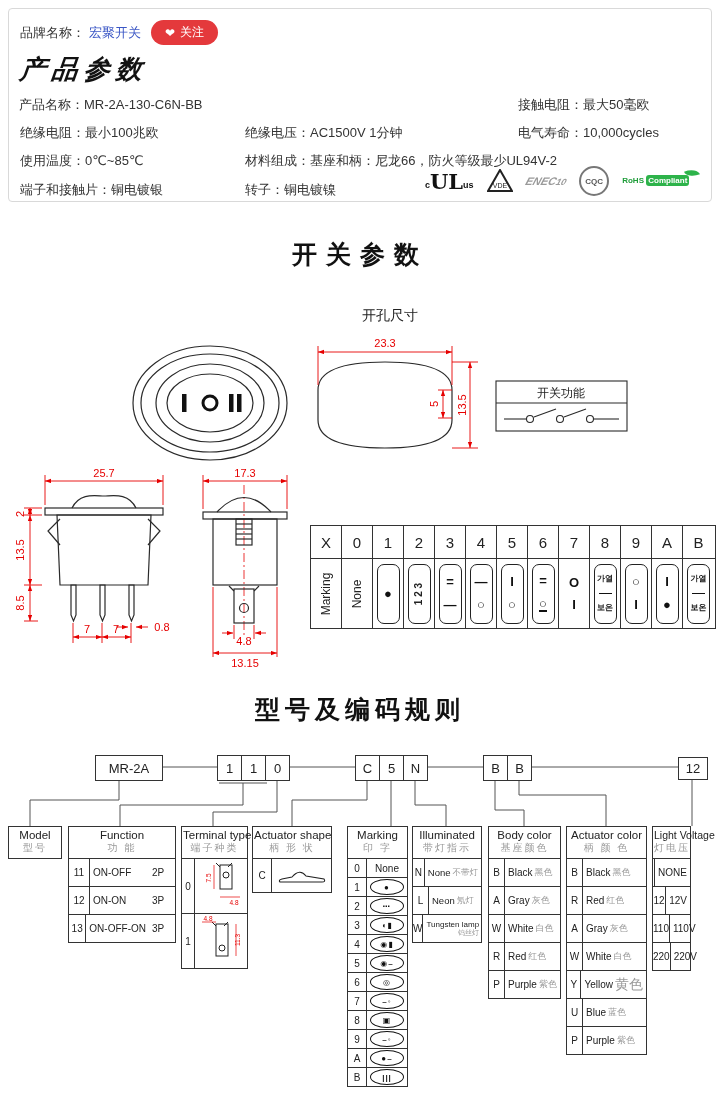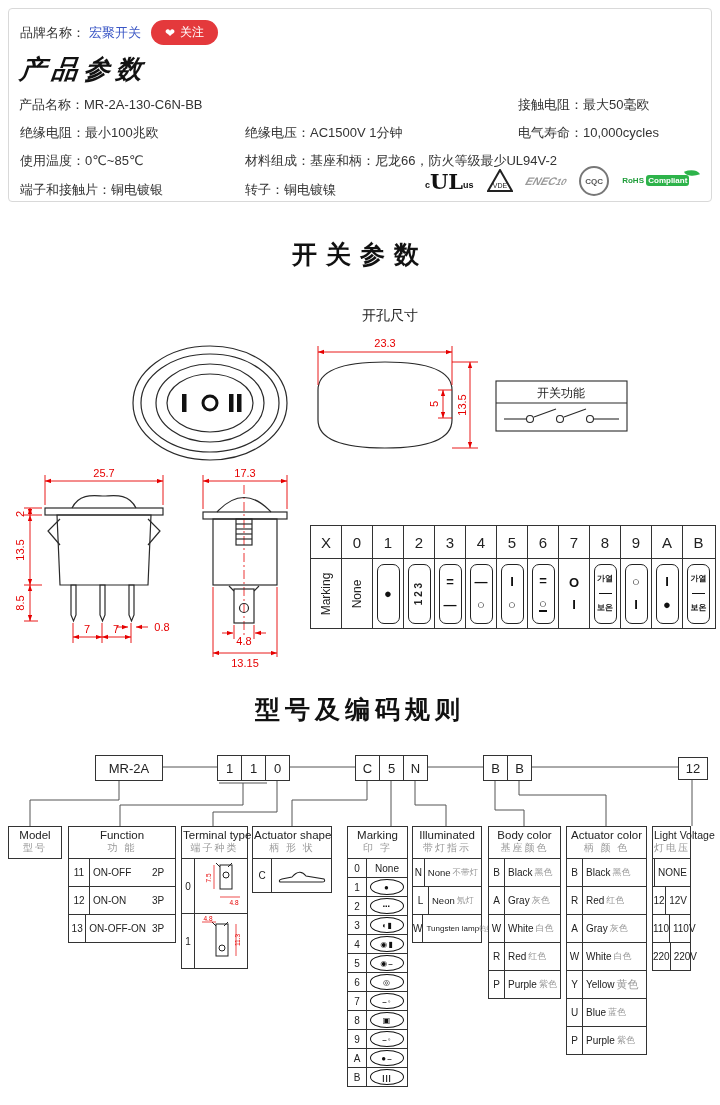--- a/index.html
+++ b/index.html
@@ -554,21 +554,21 @@
       </div>
     <div class="str" style="height:27px">
         <div class="stc" style="width:15px">L</div>
         <div class="stv" style="gap:2px">
           <span style="font-size:9.5px">Neon</span>
           <span class="gray" style="font-size:8.5px">氖灯</span>
         </div>
       </div>
     <div class="str" style="height:27px">
         <div class="stc" style="width:15px">W</div>
-        <div class="stv" style="flex-direction:row;justify-content:center;align-items:center;line-height:8px">
+        <div class="stv" style="flex-direction:column;justify-content:center;align-items:flex-end;line-height:8px">
           <span style="font-size:8px">Tungsten lamp</span>
           <span class="gray" style="font-size:7px">钨丝灯</span>
         </div>
       </div>
   </div>
 
   <div class="st" style="left:488px;top:826px;width:73px">
     <div class="sth">
         <span class="en">Body color</span>
         <span class="cn">基座颜色</span>
@@ -640,21 +640,21 @@
         <div class="stc" style="width:15px">W</div>
         <div class="stv" style="gap:2px">
           <span>White</span>
           <span class="gray" style="font-size:9px">白色</span>
         </div>
       </div>
     <div class="str" style="height:27px">
         <div class="stc" style="width:15px">Y</div>
         <div class="stv" style="gap:2px">
           <span>Yellow</span>
-          <span class="gray" style="font-size:11px">黄色</span>
+          <span class="gray" style="font-size:14px">黄色</span>
         </div>
       </div>
     <div class="str" style="height:27px">
         <div class="stc" style="width:15px">U</div>
         <div class="stv" style="gap:2px">
           <span>Blue</span>
           <span class="gray" style="font-size:9px">蓝色</span>
         </div>
       </div>
     <div class="str" style="height:27px">

